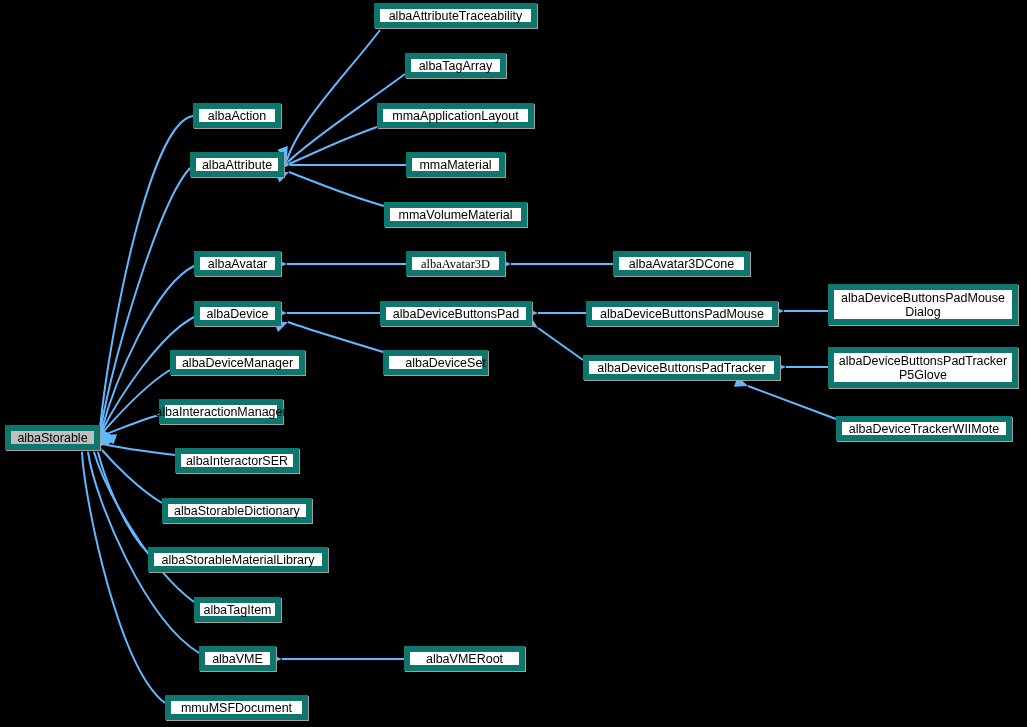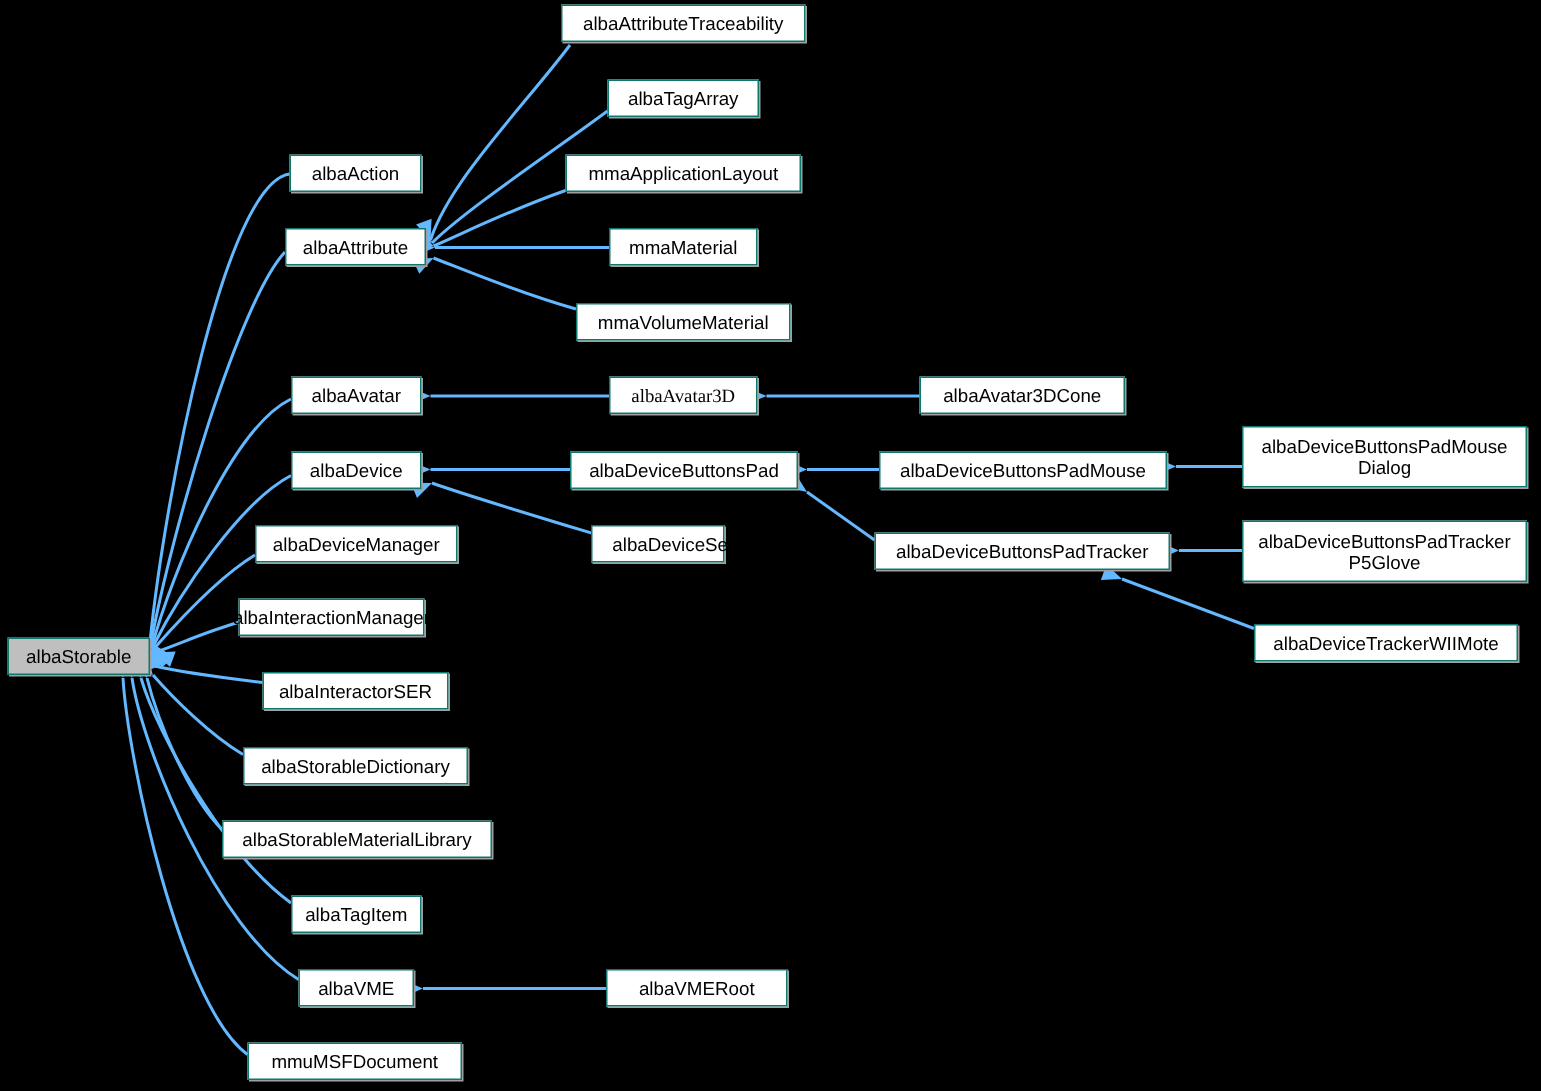--- a/index.html
+++ b/index.html
@@ -19,21 +19,21 @@
     position: absolute;
     left: 0;
     top: 0;
     width: 1027px;
     height: 727px;
   }
   .node {
     position: absolute;
     box-sizing: border-box;
     background: #ffffff;
-    border: 1px solid #0f766e;
+    border: 6px solid #0f766e;
     box-shadow: 1px 1px 0 0 #a0a0a0;
     display: flex;
     align-items: center;
     justify-content: center;
     text-align: center;
     color: #000000;
     font-size: 12.5px;
     line-height: 14px;
     letter-spacing: 0px;
     white-space: pre-line;
@@ -114,21 +114,21 @@
       <div class="node" style="left: 384px; top: 202px; width: 143px; height: 25px;"><span>mmaVolumeMaterial</span></div>
       <div class="node" style="left: 194px; top: 251px; width: 87px; height: 25px;"><span>albaAvatar</span></div>
       <div class="node" style="left: 406px; top: 251px; width: 99px; height: 25px; font-family: Liberation Serif, serif;"><span>albaAvatar3D</span></div>
       <div class="node" style="left: 613px; top: 251px; width: 137px; height: 25px;"><span>albaAvatar3DCone</span></div>
       <div class="node" style="left: 194px; top: 301px; width: 87px; height: 25px;"><span>albaDevice</span></div>
       <div class="node" style="left: 380px; top: 301px; width: 152px; height: 25px;"><span>albaDeviceButtonsPad</span></div>
       <div class="node" style="left: 586px; top: 301px; width: 192px; height: 25px;"><span>albaDeviceButtonsPadMouse</span></div>
       <div class="node" style="left: 828px; top: 284px; width: 190px; height: 41px;"><span>albaDeviceButtonsPadMouse
 Dialog</span></div>
       <div class="node" style="left: 170px; top: 350px; width: 135px; height: 25px;"><span>albaDeviceManager</span></div>
-      <div class="node" style="left: 394px; top: 350px; width: 89px; height: 25px; padding-left: 20px;"><span>albaDeviceSet</span></div>
+      <div class="node" style="left: 383px; top: 350px; width: 105px; height: 25px; padding-left: 20px;"><span>albaDeviceSet</span></div>
       <div class="node" style="left: 583px; top: 355px; width: 197px; height: 25px;"><span>albaDeviceButtonsPadTracker</span></div>
       <div class="node" style="left: 828px; top: 347px; width: 190px; height: 41px;"><span>albaDeviceButtonsPadTracker
 P5Glove</span></div>
       <div class="node" style="left: 836px; top: 416px; width: 176px; height: 25px;"><span>albaDeviceTrackerWIIMote</span></div>
       <div class="node" style="left: 159px; top: 399px; width: 124px; height: 25px;"><span>albaInteractionManager</span></div>
       <div class="node" style="left: 175px; top: 448px; width: 124px; height: 25px;"><span>albaInteractorSER</span></div>
       <div class="node" style="left: 162px; top: 498px; width: 150px; height: 25px;"><span>albaStorableDictionary</span></div>
       <div class="node" style="left: 148px; top: 547px; width: 180px; height: 25px;"><span>albaStorableMaterialLibrary</span></div>
       <div class="node" style="left: 194px; top: 597px; width: 87px; height: 25px;"><span>albaTagItem</span></div>
       <div class="node" style="left: 199px; top: 646px; width: 77px; height: 25px;"><span>albaVME</span></div>

